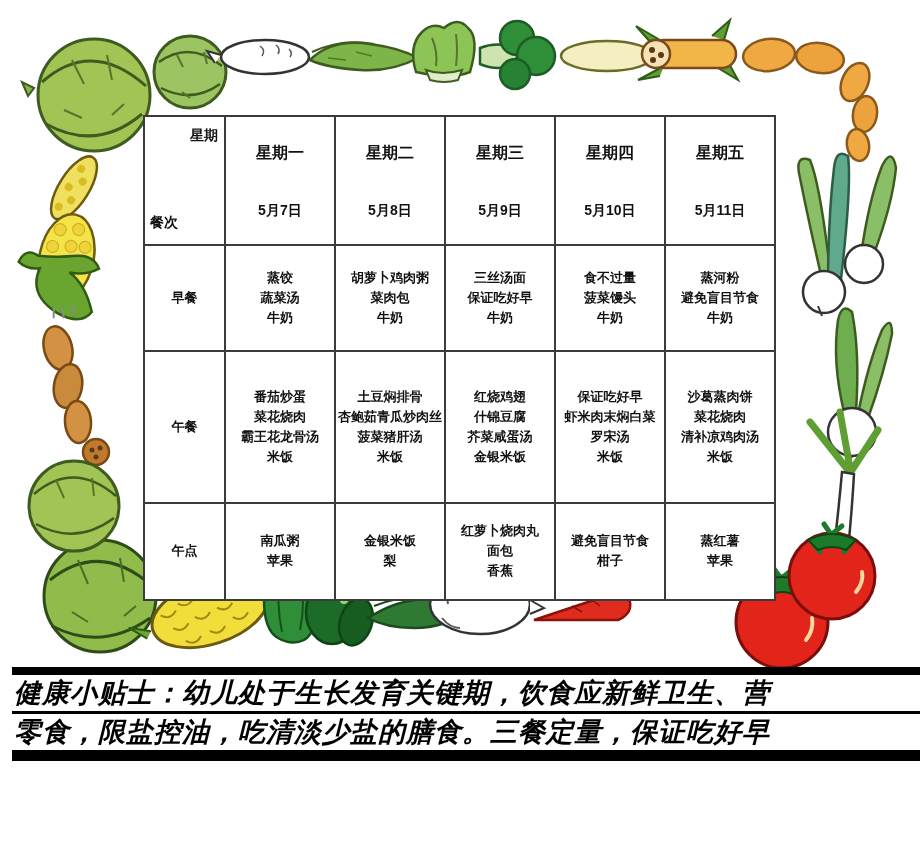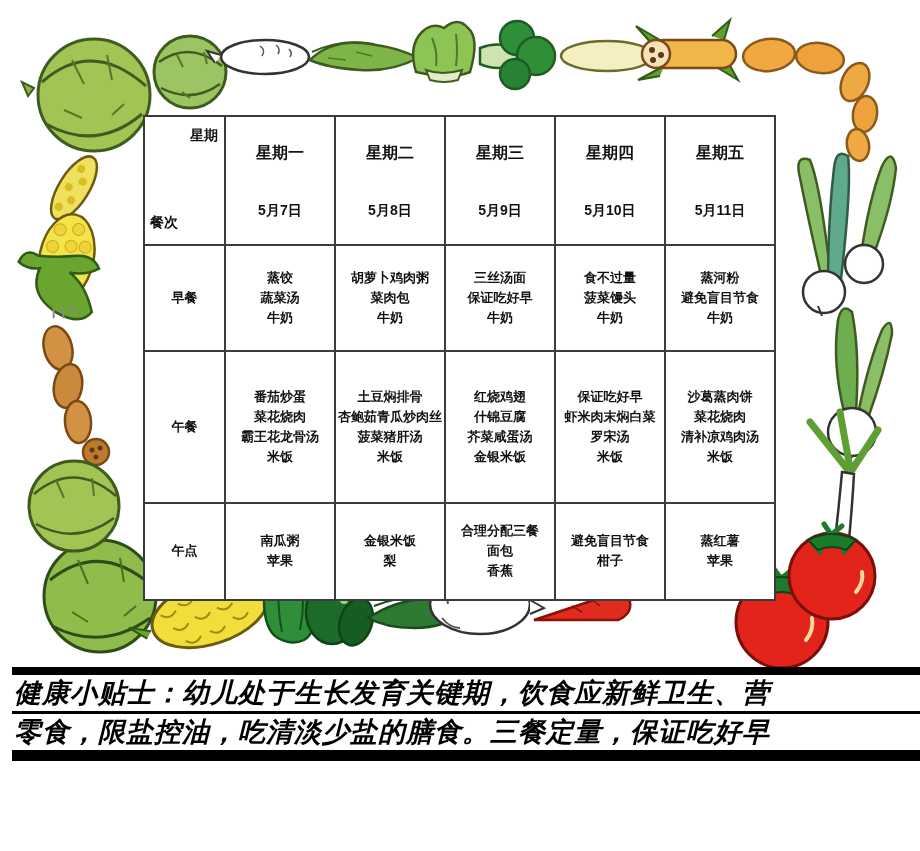--- a/index.html
+++ b/index.html
@@ -276,21 +276,21 @@
 菜花烧肉
 清补凉鸡肉汤
 米饭</td>
     </tr>
     <tr class="r-snack">
       <td class="rowlabel">午点</td>
       <td>南瓜粥
 苹果</td>
       <td>金银米饭
 梨</td>
-      <td>合理分配三餐
+      <td>红萝卜烧肉丸
 面包
 香蕉</td>
       <td>避免盲目节食
 柑子</td>
       <td>蒸红薯
 苹果</td>
     </tr>
   </tbody>
     </table>
 

